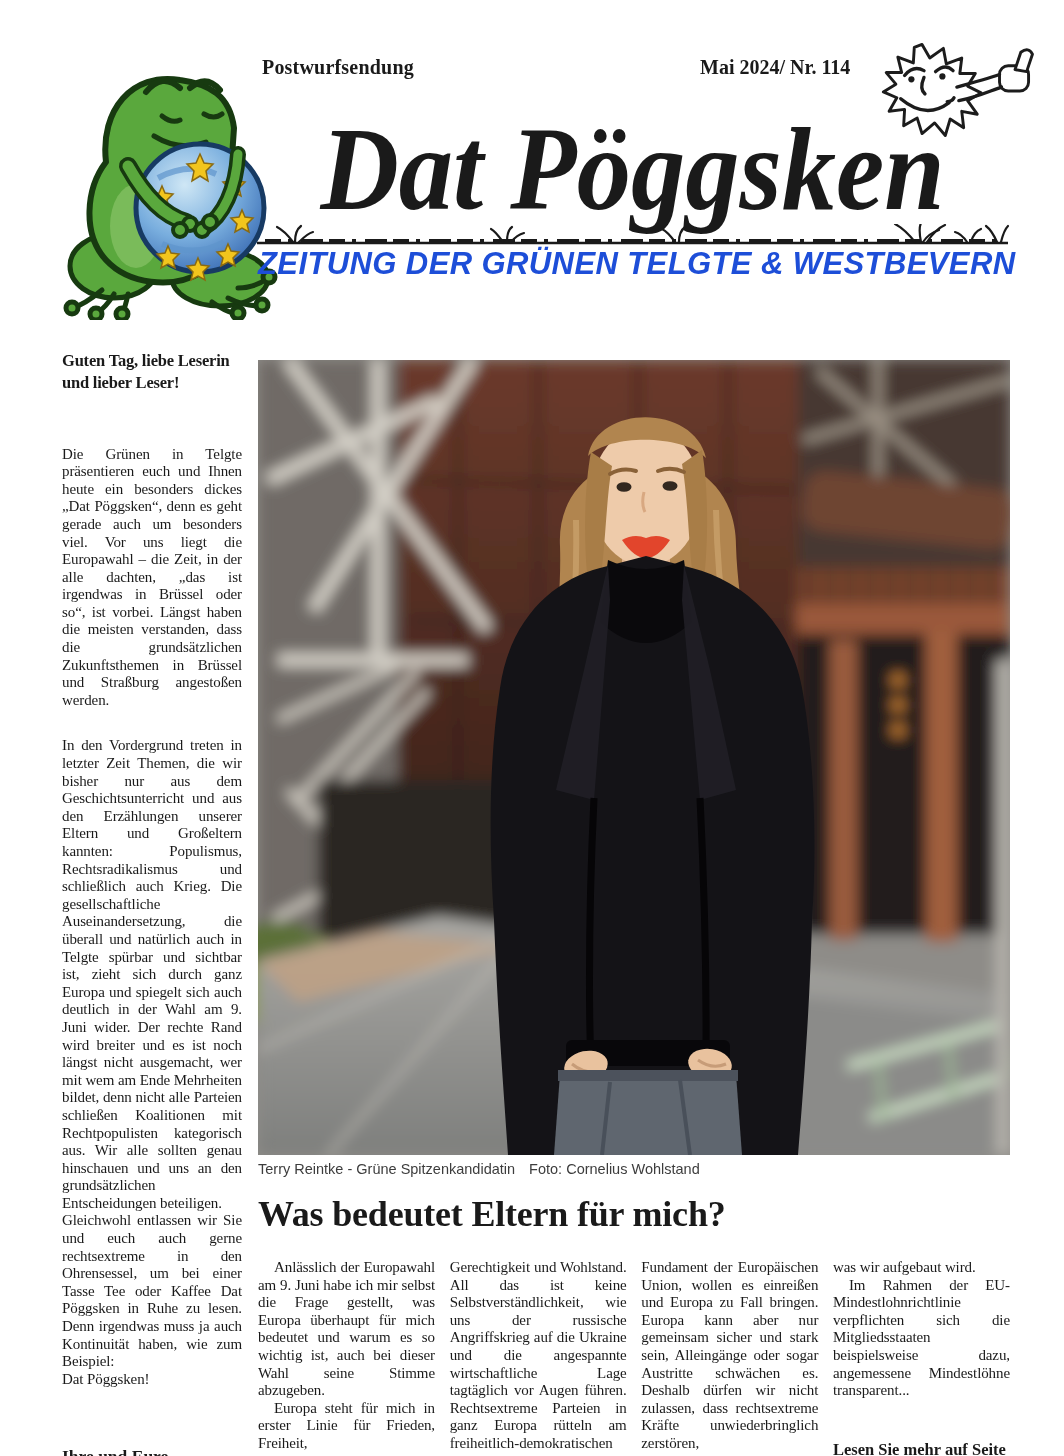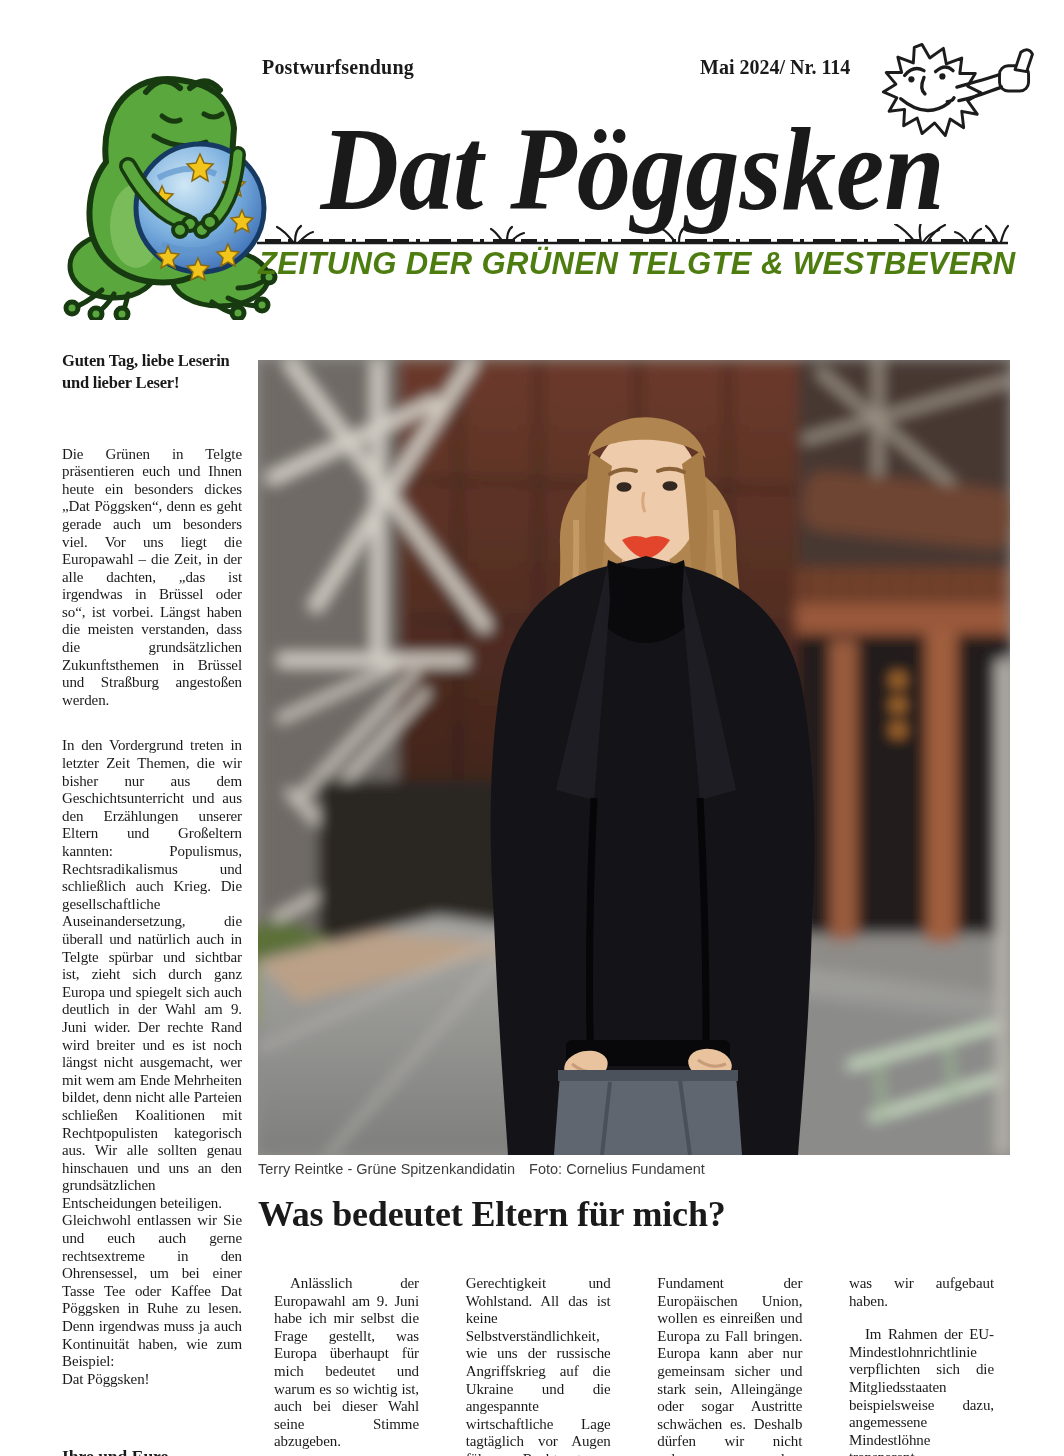--- a/index.html
+++ b/index.html
@@ -15,21 +15,21 @@
   .sun-icon { position:absolute; left:862px; top:40px; width:184px; height:100px; }
   .masthead-title {
     position:absolute; left:255px; top:108px; width:755px; text-align:center;
     font-size:118px; line-height:1.05; font-weight:bold; font-style:italic;
     transform:scaleX(.92); transform-origin:center; margin:0; white-space:nowrap;
   }
   .grass-divider { position:absolute; left:255px; top:224px; width:755px; height:24px; }
   .masthead-subtitle {
     position:absolute; left:258px; top:246px; width:755px; margin:0;
     font-family:"Liberation Sans", sans-serif; font-style:italic; font-weight:bold;
-    font-size:31px; letter-spacing:.4px; white-space:nowrap; color:#4d7c0f;
+    font-size:31px; letter-spacing:.4px; white-space:nowrap; color:#1d4ed8;
   }
   
   .editorial { position:absolute; left:62px; top:350px; width:180px; }
   .editorial h2 {
     margin:0 0 52px 0; font-size:16.5px; line-height:1.32; font-weight:bold; letter-spacing:-.2px;
   }
   .editorial p {
     margin:0; font-size:15px; line-height:17.6px; text-align:justify; letter-spacing:-.1px;
   }
   .editorial p.gap-after { margin-bottom:28px; }
@@ -39,21 +39,21 @@
   .photo-frame { width:752px; height:795px; overflow:hidden; background:#8e8c88; }
   .photo-frame svg { display:block; }
   .photo-caption {
     margin-top:6px; font-family:"Liberation Sans", sans-serif; font-size:14.5px; color:#3d3d3d;
   }
   .photo-caption .credit { margin-left:14px; }
   .article-headline { margin:16px 0 0 0; font-size:36px; font-weight:bold; letter-spacing:-.2px; }
   .article-columns { display:flex; justify-content:space-between; margin-top:24px; }
   .article-columns .col { width:177px; }
   .article-columns p {
-    margin:16px; font-size:15px; line-height:17.6px; text-align:justify; letter-spacing:-.1px;
+    margin:0; font-size:15px; line-height:17.6px; text-align:justify; letter-spacing:-.1px;
   }
   .article-columns p.indent { text-indent:16px; }
   .more-link { margin-top:40px; font-weight:bold; font-size:16.5px; }
 </style>
 </head>
 <body>
 
 <div class="page">
 
   <header>
@@ -336,37 +336,37 @@
           <path d="M314,704 q12,10 28,8 M440,700 q14,10 28,4" fill="none" stroke="#c79c78" stroke-width="3"></path>
 
           <polygon points="296,795 302,714 478,714 484,795" fill="#5f666f"></polygon>
           <rect x="300" y="710" width="180" height="11" fill="#4c525c"></rect>
           <path d="M352,722 L344,795 M422,720 L432,795" stroke="#49505a" stroke-width="4" fill="none"></path>
         </g>
       </svg>
     </div>
 
     <div class="photo-caption">
-      <span>Terry Reintke - Grüne Spitzenkandidatin</span><span class="credit">Foto: Cornelius Fundament</span>
+      <span>Terry Reintke - Grüne Spitzenkandidatin</span><span class="credit">Foto: Cornelius Wohlstand</span>
     </div>
 
     <h2 class="article-headline">Was bedeutet Eltern für mich?</h2>
 
     <div class="article-columns">
       <div class="col">
         <p class="indent">Anlässlich der Europawahl am 9. Juni habe ich mir selbst die Frage gestellt, was Europa überhaupt für mich bedeutet und warum es so wichtig ist, auch bei dieser Wahl seine Stimme abzugeben.</p>
         <p class="indent">Europa steht für mich in erster Linie für Frieden, Freiheit,</p>
       </div>
       <div class="col">
         <p>Gerechtigkeit und Wohlstand. All das ist keine Selbstverständlichkeit, wie uns der russische Angriffskrieg auf die Ukraine und die angespannte wirtschaftliche Lage tagtäglich vor Augen führen. Rechtsextreme Parteien in ganz Europa rütteln am freiheitlich-demokratischen</p>
       </div>
       <div class="col">
         <p>Fundament der Europäischen Union, wollen es einreißen und Europa zu Fall bringen. Europa kann aber nur gemeinsam sicher und stark sein, Alleingänge oder sogar Austritte schwächen es. Deshalb dürfen wir nicht zulassen, dass rechtsextreme Kräfte unwiederbringlich zerstören,</p>
       </div>
       <div class="col">
-        <p>was wir aufgebaut haben.</p>
+        <p>was wir aufgebaut wird.</p>
         <p class="indent">Im Rahmen der EU-Mindestlohnrichtlinie verpflichten sich die Mitgliedsstaaten beispielsweise dazu, angemessene Mindestlöhne transparent...</p>
         <div class="more-link">Lesen Sie mehr auf Seite 19</div>
       </div>
     </div>
 
   </section>
 </div>
 
 </body></html>

